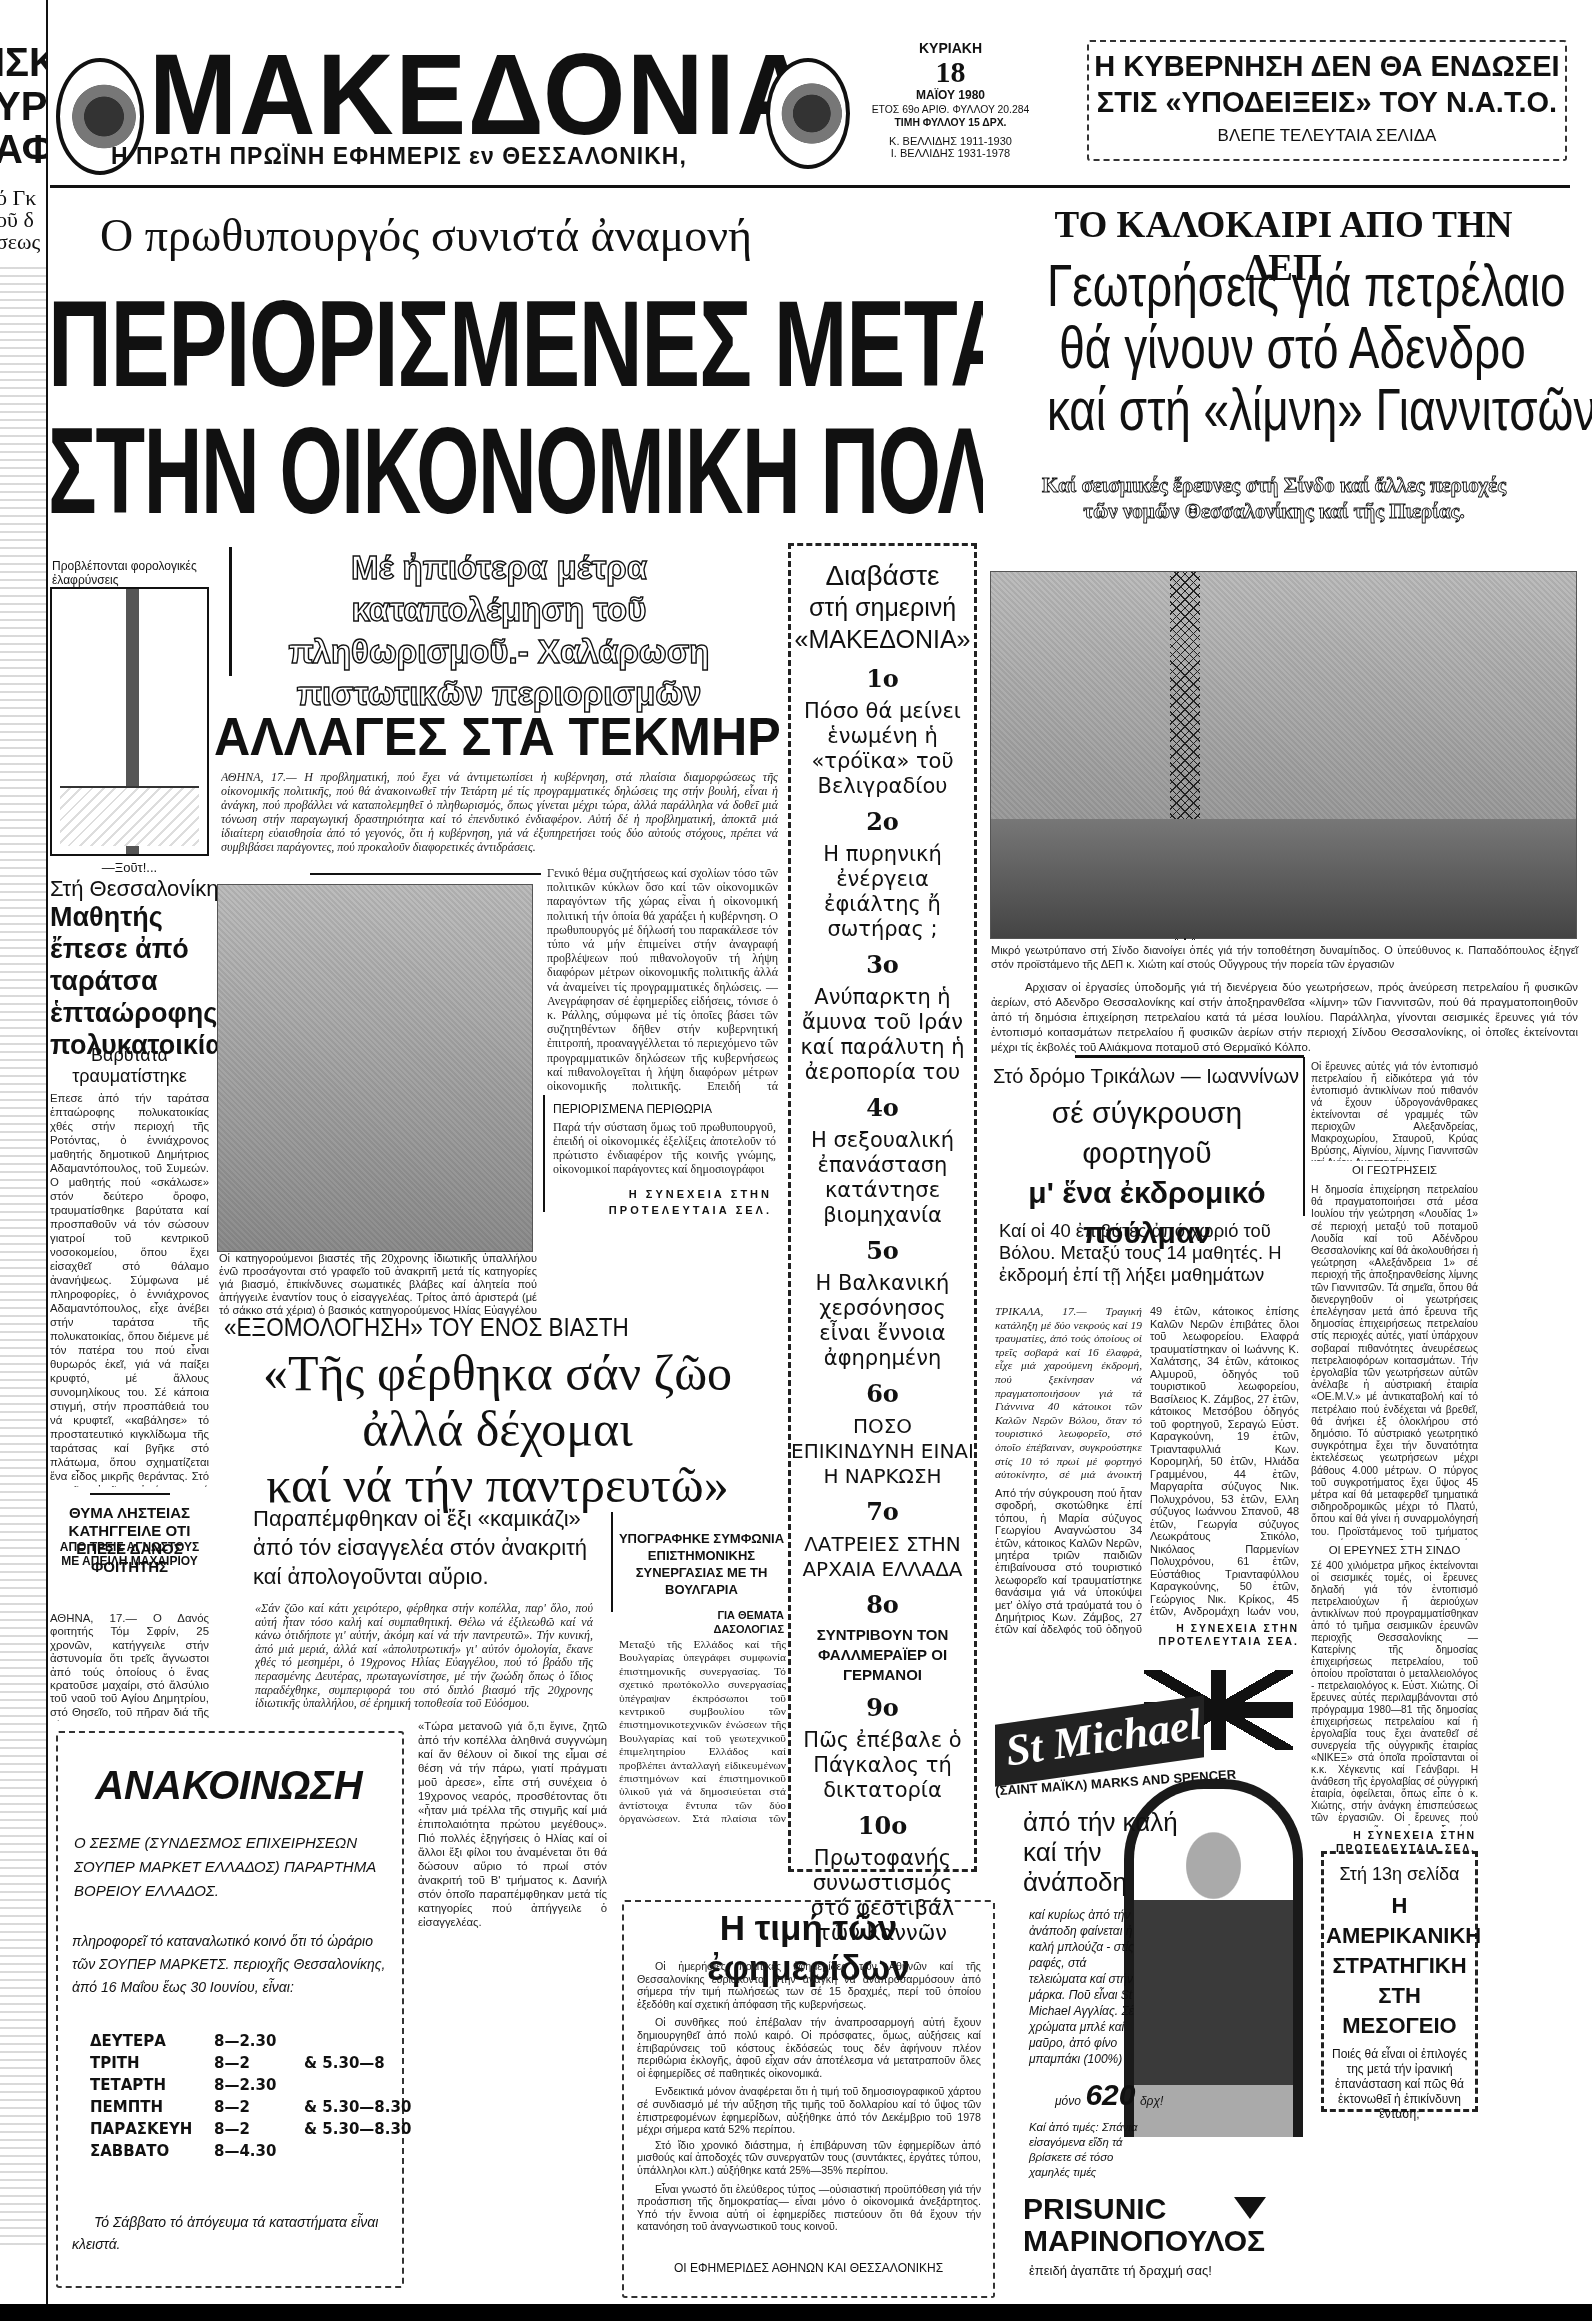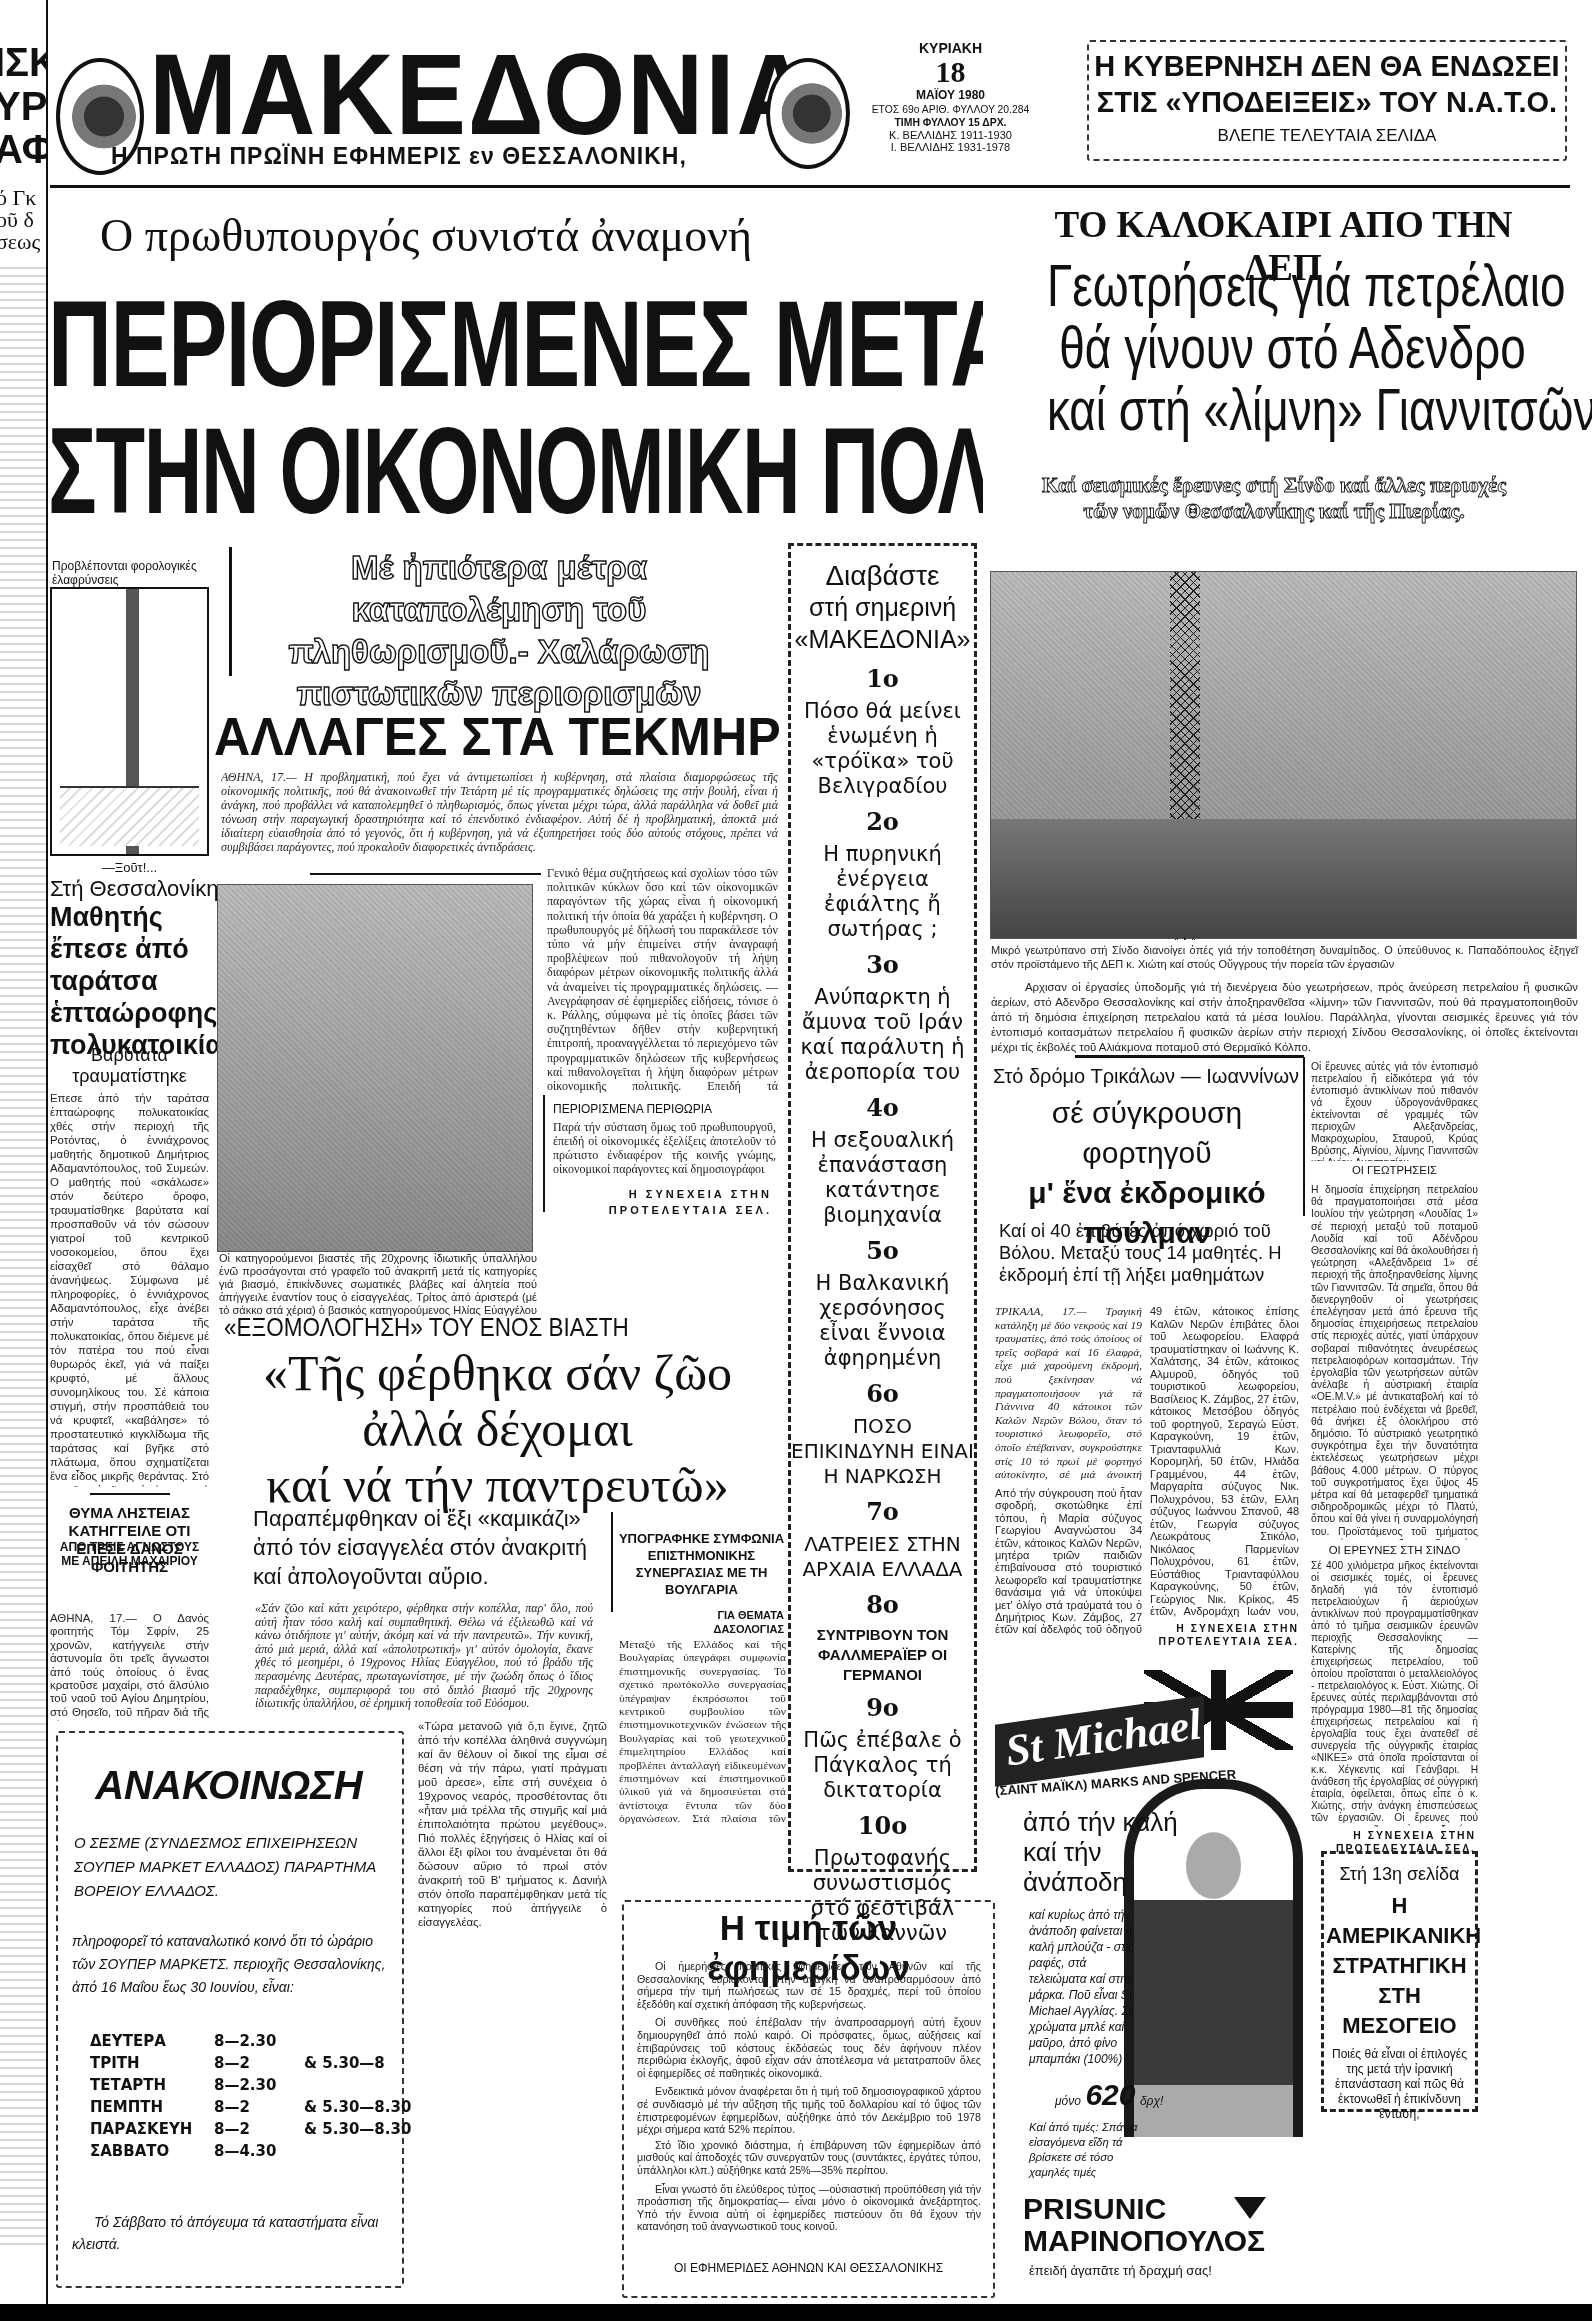--- a/index.html
+++ b/index.html
@@ -47,21 +47,21 @@
 </div>
 <div class="abs sans bold" style="left:111px;top:143px;font-size:23px;letter-spacing:1px;">Η ΠΡΩΤΗ ΠΡΩΪΝΗ ΕΦΗΜΕΡΙΣ εν ΘΕΣΣΑΛΟΝΙΚΗ,</div>
 <div class="abs coin" style="left:766px;top:58px;width:84px;height:111px;"></div>
 
 <div class="abs center sans" style="left:856px;top:40px;width:189px;">
   <div style="font-weight:700;font-size:14px;">ΚΥΡΙΑΚΗ</div>
   <div style="font-weight:700;font-size:30px;line-height:32px;font-family:'Liberation Serif',serif;">18</div>
   <div style="font-weight:700;font-size:12px;">ΜΑΪΟΥ 1980</div>
   <div style="font-size:10.4px;margin-top:2px;">ΕΤΟΣ 69ο ΑΡΙΘ. ΦΥΛΛΟΥ 20.284</div>
   <div style="font-size:10.4px;font-weight:700;margin-top:2px;">ΤΙΜΗ ΦΥΛΛΟΥ 15 ΔΡΧ.</div>
-  <div style="font-size:11px;margin-top:1px;">Κ. ΒΕΛΛΙΔΗΣ 1911-1930</div>
+  <div style="font-size:11px;margin-top:7px;">Κ. ΒΕΛΛΙΔΗΣ 1911-1930</div>
   <div style="font-size:11px;">Ι. ΒΕΛΛΙΔΗΣ 1931-1978</div>
 </div>
 
 <div class="abs wavy center" style="left:1087px;top:40px;width:480px;height:121px;padding-top:6px;">
   <div class="cond" style="font-size:29px;line-height:36px;">Η ΚΥΒΕΡΝΗΣΗ ΔΕΝ ΘΑ ΕΝΔΩΣΕΙ</div>
   <div class="cond" style="font-size:29px;line-height:36px;">ΣΤΙΣ «ΥΠΟΔΕΙΞΕΙΣ» ΤΟΥ Ν.Α.Τ.Ο.</div>
   <div class="sans" style="font-size:17px;margin-top:6px;">ΒΛΕΠΕ ΤΕΛΕΥΤΑΙΑ ΣΕΛΙΔΑ</div>
 </div>
 
 <div class="abs rule" style="left:50px;top:185px;width:1520px;height:3px;"></div>

